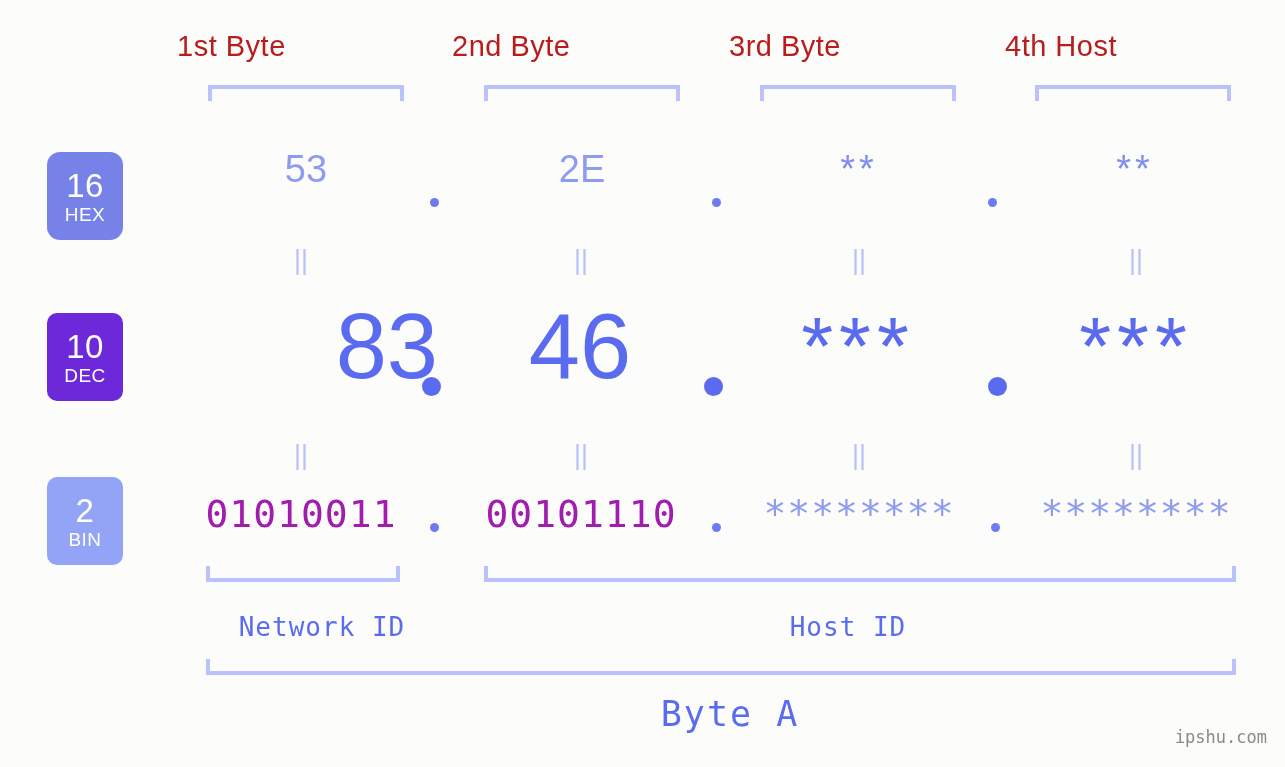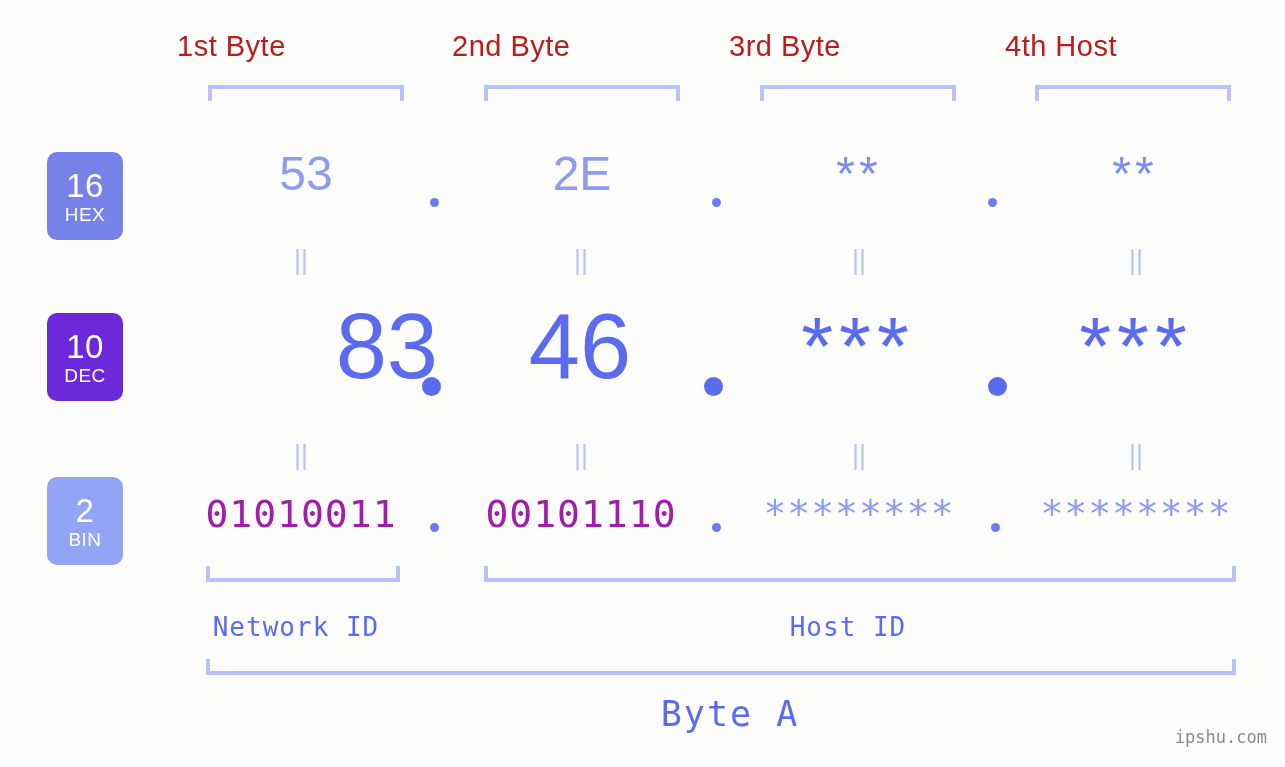--- a/index.html
+++ b/index.html
@@ -71,35 +71,35 @@
     font-size: 33px;
     font-weight: 400;
     letter-spacing: 0.5px;
   }
   .badge .unit {
     font-size: 19px;
     font-weight: 400;
     margin-top: 3px;
     letter-spacing: 0.5px;
   }
-  #badge-hex { top: 152px; height: 88px; background: #7782e8; }
+  #badge-hex { top: 152px; height: 88px; background: #7782e8; border-radius: 13px; }
   #badge-dec { top: 313px; height: 88px; background: #6d28d9; }
   #badge-bin { top: 477px; height: 88px; background: #93a3f5; }
 
   
   .cell {
     position: absolute;
     width: 260px;
     text-align: center;
     white-space: nowrap;
   }
 
   .row-hex .cell {
     font-family: "Liberation Sans", sans-serif;
-    font-size: 48px;
+    font-size: 38px;
     color: #8d9bf2;
     top: 150px;
     line-height: 1;
   }
   .row-dec .cell {
     font-family: "Liberation Sans", sans-serif;
     font-size: 92px;
     color: #5a6bef;
     top: 300px;
     line-height: 1;
@@ -235,21 +235,21 @@
     <div class="cell masked" style="left:729px;">********</div>
     <div class="cell masked" style="left:1006px;">********</div>
     <div class="dot dot-bin" style="left:430px; top:523px;"></div>
     <div class="dot dot-bin" style="left:712px; top:523px;"></div>
     <div class="dot dot-bin" style="left:991px; top:523px;"></div>
   </div>
 
   <div class="bracket-down" style="left:206px; top:566px; width:194px;"></div>
   <div class="bracket-down" style="left:484px; top:566px; width:752px;"></div>
 
-  <div class="region-label" style="left:166px; top:612px; width:260px;">Network ID</div>
+  <div class="region-label" style="left:192px; top:612px; width:260px;">Network ID</div>
   <div class="region-label" style="left:730px; top:612px; width:236px;">Host ID</div>
 
   <div class="bracket-down" style="left:206px; top:659px; width:1030px;"></div>
   <div id="class-label" style="left:600px; top:694px; width:260px;">Byte A</div>
 
   <div id="watermark">ipshu.com</div>
 
 </div>
 
 </body></html>

